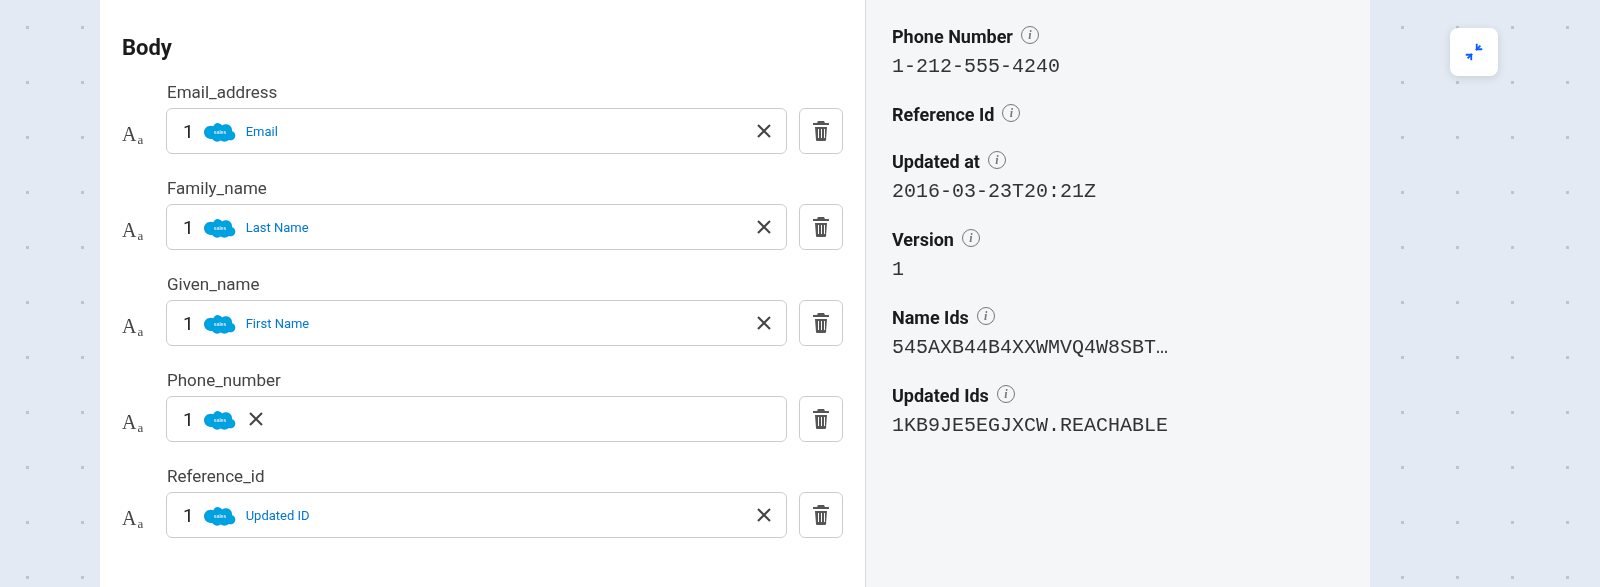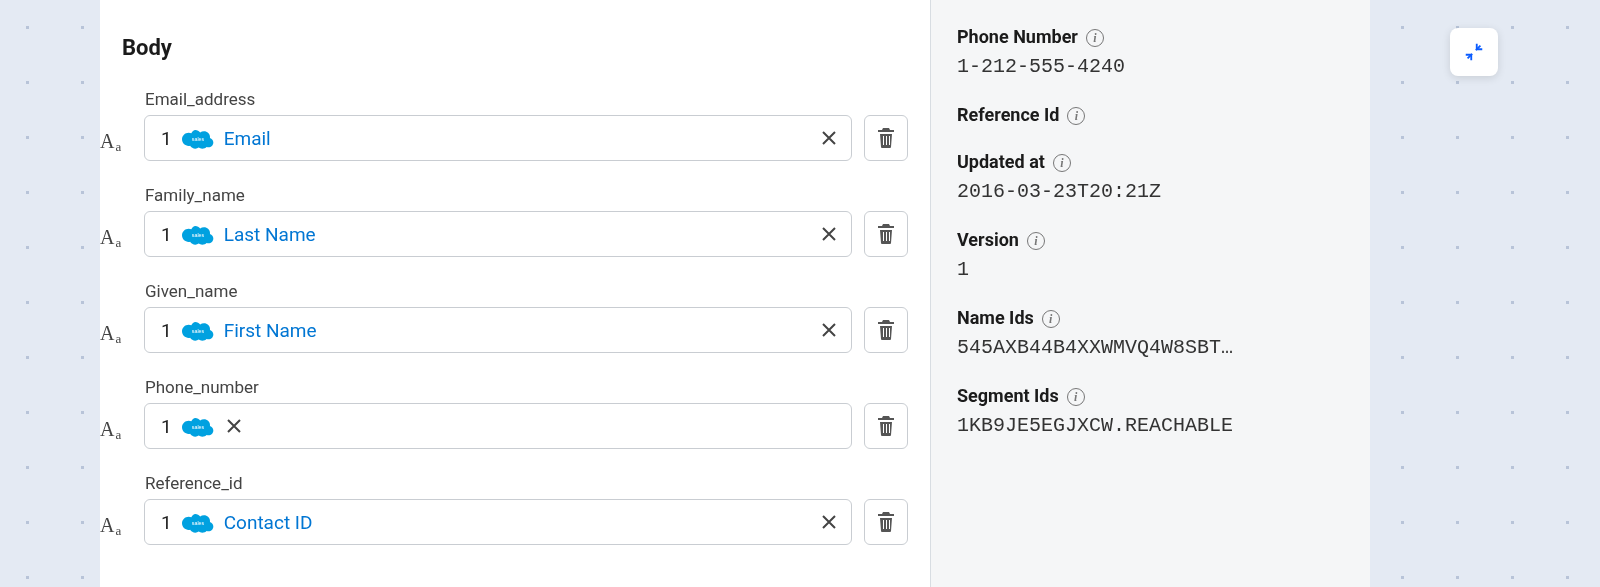--- a/index.html
+++ b/index.html
@@ -22,35 +22,36 @@
     position: absolute;
     left: 100px;
     top: 0;
     width: 1270px;
     height: 587px;
     background: #fff;
     display: flex;
   }
   .left-panel {
     position: relative;
-    width: 831px;
+    width: 766px;
     border-right: 1px solid #d8dde2;
     padding: 0;
   }
   .body-heading {
     font-weight: 700;
     font-size: 22px;
     color: #1b1b1b;
     padding: 35px 0 0 22px;
   }
   .rows {
     position: absolute;
     left: 0;
-    top: 89px;
+    top: 82px;
     right: 0;
+    padding-left: 22px;
     padding-right: 22px;
   }
   .row-group {
     margin-bottom: 24px;
   }
   .field-label {
     font-size: 17px;
     color: #444;
     margin-left: 45px;
     margin-bottom: 6px;
@@ -87,21 +88,21 @@
     font-size: 19px;
     color: #222;
   }
   .sf-cloud {
     width: 32px;
     height: 22px;
     display: inline-block;
   }
   .sf-cloud svg { width: 100%; height: 100%; display: block; }
   .field-value {
-    font-size: 19px;
+    font-size: 13px;
     color: #0176d3;
     flex: 1;
   }
   .clear-btn {
     width: 20px;
     height: 20px;
     cursor: pointer;
     color: #444;
   }
   .trash-btn {
@@ -121,21 +122,21 @@
     flex: 1;
     background: #f5f6f7;
     padding: 0 26px 0 26px;
   }
   .meta-block {
     margin-bottom: 26px;
   }
   .meta-block:first-child { margin-top: 6px; }
   .meta-label-row {
     display: flex;
-    align-items: flex-end;
+    align-items: flex-start;
     gap: 8px;
     margin-bottom: 8px;
     margin-top: 26px;
   }
   .meta-label {
     font-weight: 700;
     font-size: 18px;
     color: #1b1b1b;
   }
   .info-icon {
@@ -316,21 +317,21 @@
               <span class="small">a</span>
             </span>
           <div class="input-box">
             <span class="seq-num">1</span>
             <span class="sf-cloud">
               <svg viewBox="0 0 48 32">
                   <path fill="#00a1e0" d="M20 4c3 0 5.6 1.5 7.2 3.8C28.8 6.7 30.8 6 33 6c5 0 9 3.8 9 8.5 0 .5 0 1-.1 1.5 3 .9 5.1 3.6 5.1 6.8 0 3.9-3.2 7.2-7.2 7.2-1 0-2-.2-2.9-.6C35.4 31 33 32 30.3 32c-2 0-3.8-.6-5.3-1.6C23.6 31.4 21.9 32 20 32c-3.3 0-6.2-1.8-7.8-4.4-.7.2-1.5.3-2.2.3C4.5 27.9 0 23.5 0 18s4.5-9.9 10-9.9c1.4 0 2.8.3 4 .8C15.3 5.9 17.5 4 20 4z"></path>
                   <text x="24" y="20" text-anchor="middle" font-size="8" fill="#fff" font-family="Arial">sales</text>
                 </svg>
             </span>
-            <span class="field-value">Contact ID</span>
+            <span class="field-value">Updated ID</span>
             <span class="clear-btn">
               <svg viewBox="0 0 20 20">
                   <path stroke="#444" stroke-width="2" fill="none" d="M4 4l12 12M16 4L4 16"></path>
                 </svg>
             </span>
           </div>
           <div class="trash-btn">
             <svg viewBox="0 0 18 20">
                 <path fill="#555" d="M6 0h6l1 2h4v2H1V2h4l1-2zM3 6h12l-1 13a1 1 0 0 1-1 1H5a1 1 0 0 1-1-1L3 6zm3 2v9h1V8H6zm3 0v9h1V8H9zm3 0v9h1V8h-1z"></path>
               </svg>
@@ -377,21 +378,21 @@
     <div class="meta-block">
       <div class="meta-label-row">
         <span class="meta-label">Name Ids</span>
         <span class="info-icon">i</span>
       </div>
       <div class="meta-value">545AXB44B4XXWMVQ4W8SBT…</div>
     </div>
 
     <div class="meta-block">
       <div class="meta-label-row">
-        <span class="meta-label">Segment Ids</span>
+        <span class="meta-label">Updated Ids</span>
         <span class="info-icon">i</span>
       </div>
       <div class="meta-value">1KB9JE5EGJXCW.REACHABLE</div>
     </div>
 
   </div>
 
 </div>
 
 <div class="collapse-btn">

